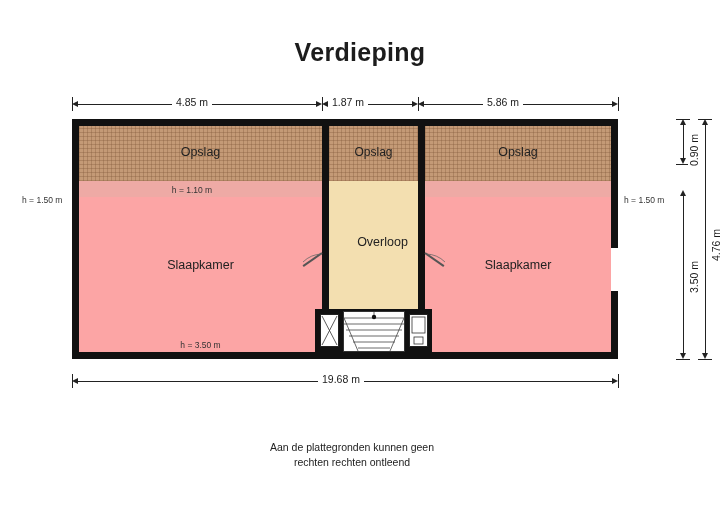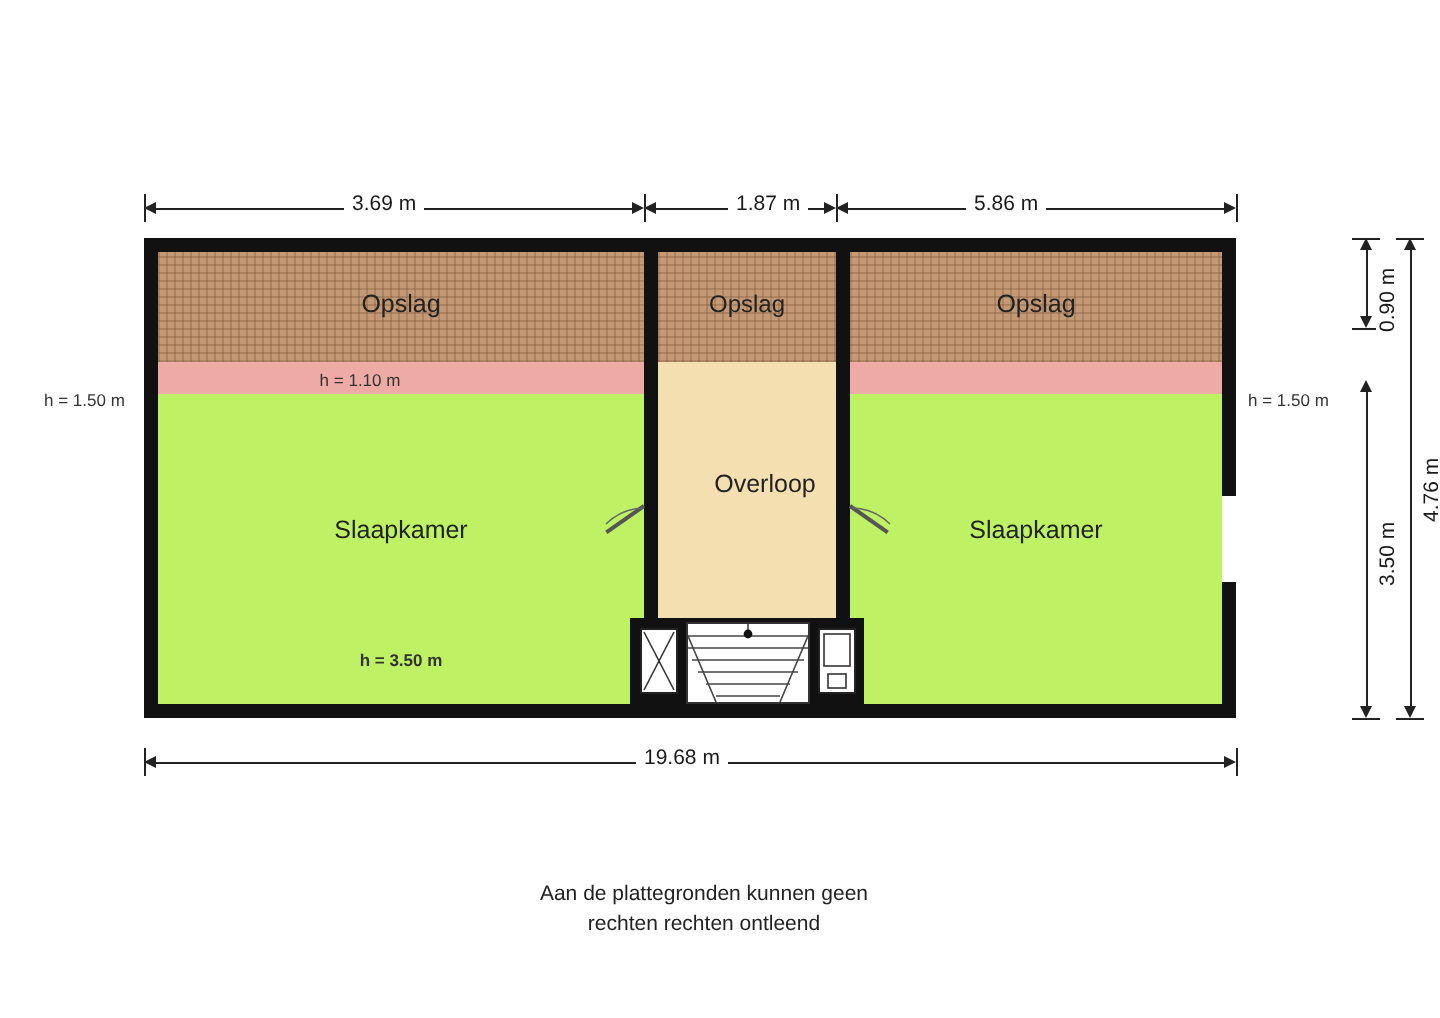--- a/index.html
+++ b/index.html
@@ -53,21 +53,21 @@
   }
 
   
   .c-storage { background: #c49a76; }
   .c-storage-hatch {
     background-image:
       repeating-linear-gradient(0deg, rgba(120,80,50,0.30) 0 1px, transparent 1px 4px),
       repeating-linear-gradient(90deg, rgba(120,80,50,0.30) 0 1px, transparent 1px 4px);
   }
   .c-pinkdark { background: #eeaaa5; }
-  .c-pink { background: #bef264; }
+  .c-pink { background: #fca5a5; }
   .c-landing { background: #f3dfb0; }
   .c-white { background: #ffffff; }
 
   .roomlabel {
     position: absolute;
     width: 100%;
     text-align: center;
     font-size: 12.5px;
     color: #222;
   }
@@ -145,56 +145,57 @@
   .doorleaf {
     position: absolute;
     background: #555;
   }
 </style>
 </head>
 <body>
 
 <div id="canvas">
 
+  <div class="title">Verdieping</div>
 
   <div>
 
     <div class="dimline" style="left:78px; top:104px; width:238px;"></div>
     <div class="arrowL" style="left:72px; top:100.5px;"></div>
     <div class="arrowR" style="left:316px; top:100.5px;"></div>
     <div class="tick" style="left:72px; top:97px; width:1px; height:14px;"></div>
     <div class="tick" style="left:322px; top:97px; width:1px; height:14px;"></div>
-    <div class="dimtext" style="left:172px; top:96px;">3.69 m</div>
+    <div class="dimtext" style="left:172px; top:96px;">4.85 m</div>
 
     <div class="dimline" style="left:328px; top:104px; width:84px;"></div>
     <div class="arrowL" style="left:322px; top:100.5px;"></div>
     <div class="arrowR" style="left:412px; top:100.5px;"></div>
     <div class="tick" style="left:418px; top:97px; width:1px; height:14px;"></div>
-    <div class="dimtext" style="left:364px; top:96px;">1.87 m</div>
+    <div class="dimtext" style="left:328px; top:96px;">1.87 m</div>
 
     <div class="dimline" style="left:424px; top:104px; width:188px;"></div>
     <div class="arrowL" style="left:418px; top:100.5px;"></div>
     <div class="arrowR" style="left:612px; top:100.5px;"></div>
     <div class="tick" style="left:618px; top:97px; width:1px; height:14px;"></div>
     <div class="dimtext" style="left:483px; top:96px;">5.86 m</div>
   </div>
 
   <div class="plan">
 
     <div class="room c-storage c-storage-hatch" style="left:7px; top:7px; width:243px; height:55px;">
       <div class="roomlabel" style="top:19px;">Opslag</div>
     </div>
 
     <div class="room c-pinkdark" style="left:7px; top:62px; width:243px; height:16px;">
-      <div class="smalllabel" style="left:0; top:3.5px; width:202px;">h = 1.10 m</div>
+      <div class="smalllabel" style="left:12px; top:3.5px; width:202px;">h = 1.10 m</div>
     </div>
 
     <div class="room c-pink" style="left:7px; top:78px; width:243px; height:155px;">
       <div class="roomlabel" style="top:61px;">Slaapkamer</div>
-      <div class="smalllabel" style="left:0; top:128px; width:243px;font-weight:bold;">h = 3.50 m</div>
+      <div class="smalllabel" style="left:0; top:143px; width:243px;">h = 3.50 m</div>
     </div>
 
     <div class="room c-storage c-storage-hatch" style="left:257px; top:7px; width:89px; height:55px;">
       <div class="roomlabel" style="top:19px; font-size:12px;">Opslag</div>
     </div>
 
     <div class="room c-landing" style="left:257px; top:62px; width:107px; height:133px;">
       <div class="roomlabel" style="top:54px;">Overloop</div>
     </div>
 

